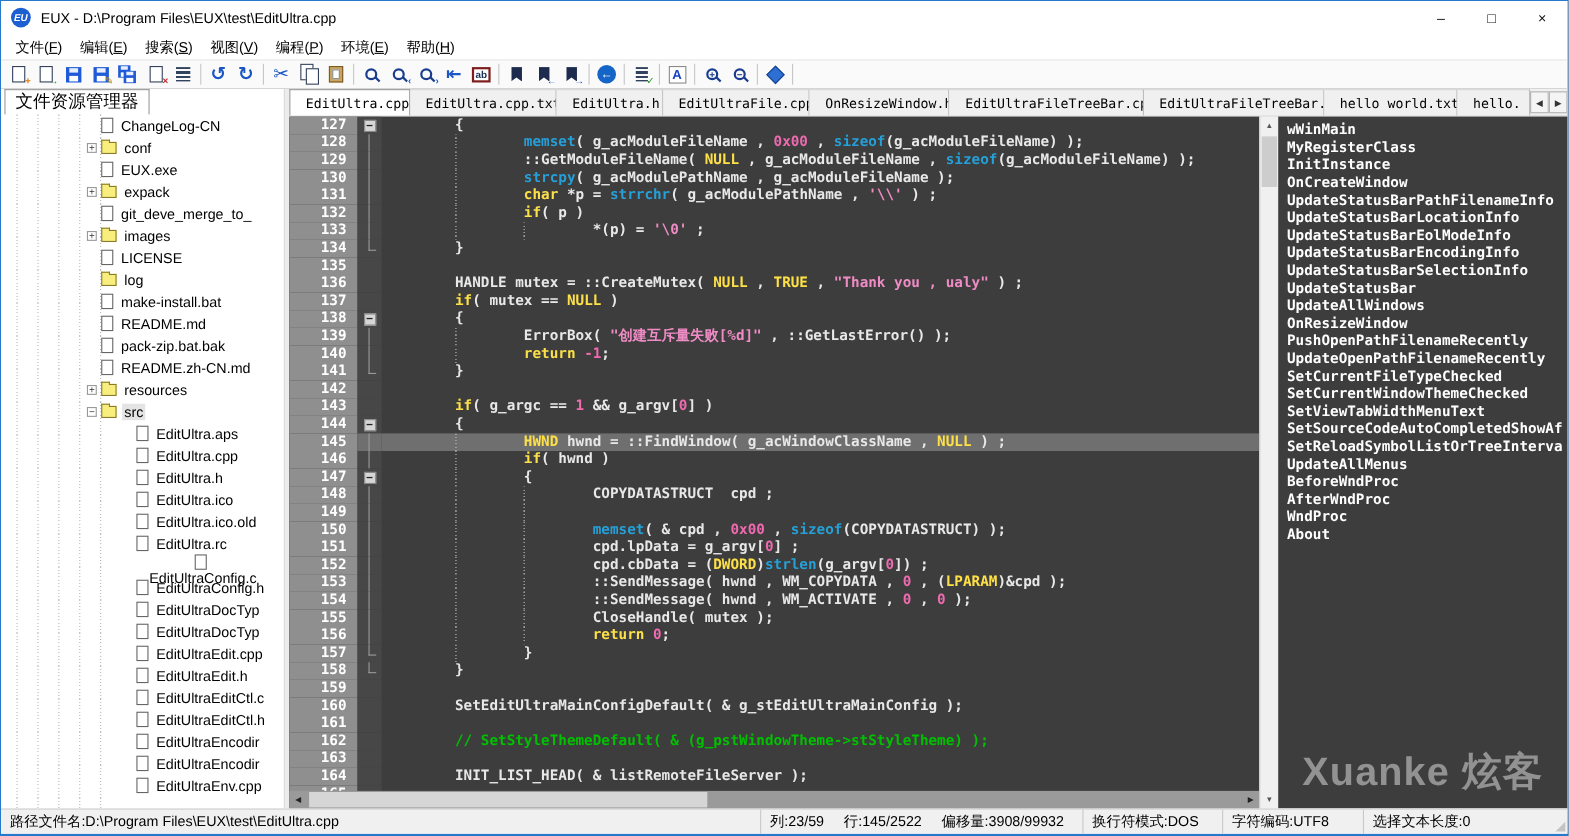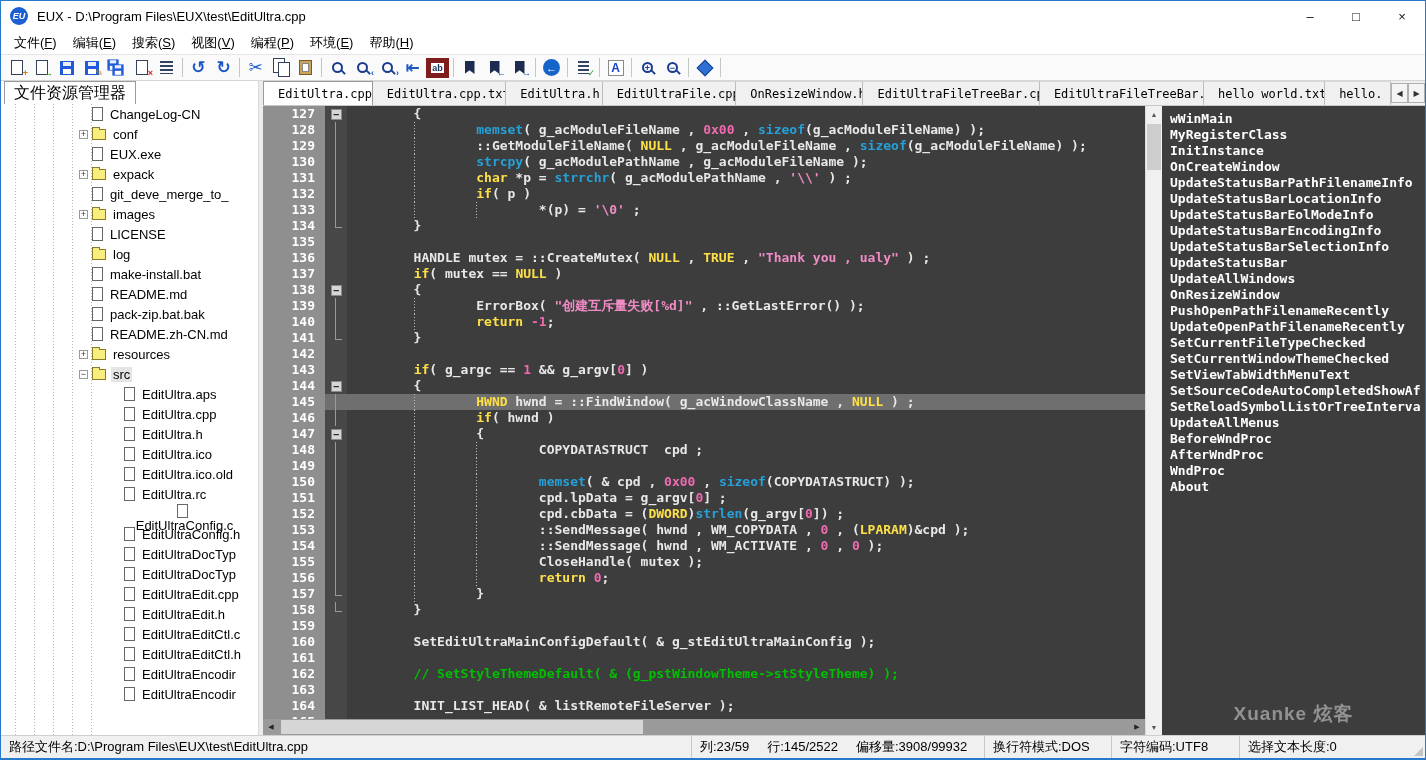--- a/index.html
+++ b/index.html
@@ -37,21 +37,21 @@
   .ic-bars{width:13px;height:13px;background:repeating-linear-gradient(to bottom,#31435e 0 2px,transparent 2px 4px);}
   .ic-bars.thin{width:11px;}
   .ic-mag{width:11px;height:11px;border:2px solid #1a3c8f;border-radius:50%;position:relative;
     display:flex;align-items:center;justify-content:center;font-size:9px;font-weight:bold;color:#1a3c8f;}
   .ic-mag::after{content:"";position:absolute;width:2px;height:6px;background:#1a3c8f;right:-3px;bottom:-4px;transform:rotate(-45deg);}
   .ic-flag{width:10px;height:13px;background:#1d2b4e;clip-path:polygon(0 0,100% 0,100% 100%,50% 72%,0 100%);}
   .ic-circ{width:17px;height:17px;border-radius:50%;background:#1565c8;color:#fff;font-size:11px;font-weight:bold;
     display:flex;align-items:center;justify-content:center;}
   .ic-A{width:16px;height:16px;border:1px solid #8a8a8a;background:#fff;color:#1743c4;font-weight:bold;font-size:12px;
     display:flex;align-items:center;justify-content:center;}
-  .ic-ab{font-size:9px;font-weight:bold;border:5px solid #7f1d1d;background:#fff;color:#16325c;padding:0 1px;line-height:10px;}
+  .ic-ab{font-size:9px;font-weight:bold;border:2px solid #7f1d1d;background:#fff;color:#16325c;padding:0 1px;line-height:10px;}
   .ic-diamond{width:12px;height:12px;background:#2e6fd4;transform:rotate(45deg);border:1px solid #17448e;}
   .ic-clip{width:13px;height:15px;border:1px solid #7a5a2a;background:#c9a45c;display:flex;align-items:center;justify-content:center;}
   .ic-clip i{width:7px;height:9px;background:#fff;border:1px solid #888;}
   
   .main{flex:1;display:flex;min-height:0;}
   .sidebar{width:258px;flex:none;display:flex;flex-direction:column;border-right:1px solid #d8d8d8;background:#fff;}
   .sb-header{height:23px;flex:none;padding-left:3px;}
   .sb-tab{display:inline-block;height:23px;line-height:22px;padding:0 9px;border:1px solid #9a9a9a;border-bottom:none;
     background:#fff;font-size:16px;}
   .tree{flex:1;overflow:hidden;font-size:13px;position:relative;
@@ -104,21 +104,21 @@
   .vs-thumb{position:absolute;left:1px;right:1px;top:18px;height:46px;background:#cdcdcd;}
   .hscroll{height:16px;flex:none;background:#9a9a9a;position:relative;}
   .hs-l,.hs-r{position:absolute;top:0;bottom:0;width:16px;display:flex;align-items:center;justify-content:center;
     font-size:7px;color:#222;}
   .hs-l{left:0;} .hs-r{right:0;}
   .hs-thumb{position:absolute;top:1px;bottom:1px;left:18px;width:41%;background:#d6d6d6;}
   
   .sympanel{width:263px;flex:none;background:#3d3d3d;position:relative;color:#fff;
     font-family:"DejaVu Sans Mono",monospace;font-weight:bold;font-size:13px;padding-top:5px;overflow:hidden;}
   .symitem{height:16px;line-height:16px;padding-left:8px;white-space:nowrap;overflow:hidden;}
-  .watermark{position:absolute;bottom:8px;left:0;right:0;text-align:center;color:#929292;font-size:19px;font-weight:bold;
+  .watermark{position:absolute;bottom:8px;left:0;right:0;text-align:center;color:#929292;font-size:36px;font-weight:bold;
     font-family:"Liberation Sans","DejaVu Sans",sans-serif;letter-spacing:1px;}
   
   .statusbar{height:23px;flex:none;background:#f0f0f0;border-top:1px solid #cfcfcf;display:flex;align-items:center;
     font-size:13px;position:relative;}
   .sb-cell{height:100%;display:flex;align-items:center;padding:0 8px;white-space:nowrap;overflow:hidden;}
   .sb-cell + .sb-cell{border-left:1px solid #c8c8c8;}
   .sb-path{flex:1;min-width:0;}
   .sb-loc{width:293px;flex:none;gap:18px;}
   .sb-eol{width:127px;flex:none;}
   .sb-enc{width:128px;flex:none;}
@@ -401,20 +401,25 @@
           </div>
           <div class="trow" style="padding-left: 110px;">
             <span class="xsp"></span>
             <span class="fi"></span>
             <span class="lbl">EditUltraEncodir</span>
           </div>
           <div class="trow" style="padding-left: 110px;">
             <span class="xsp"></span>
             <span class="fi"></span>
             <span class="lbl">EditUltraEncodir</span>
+          </div>
+          <div class="trow" style="padding-left: 110px;">
+            <span class="xsp"></span>
+            <span class="fi"></span>
+            <span class="lbl">EditUltraEnv.cpp</span>
           </div>
         </div>
     </div>
 
     <div class="splitter"></div>
 
     <div class="rightcol">
       <div class="tabbar" id="tabbar">
           <div class="tab active">EditUltra.cpp</div>
           <div class="tab">EditUltra.cpp.txt</div>

